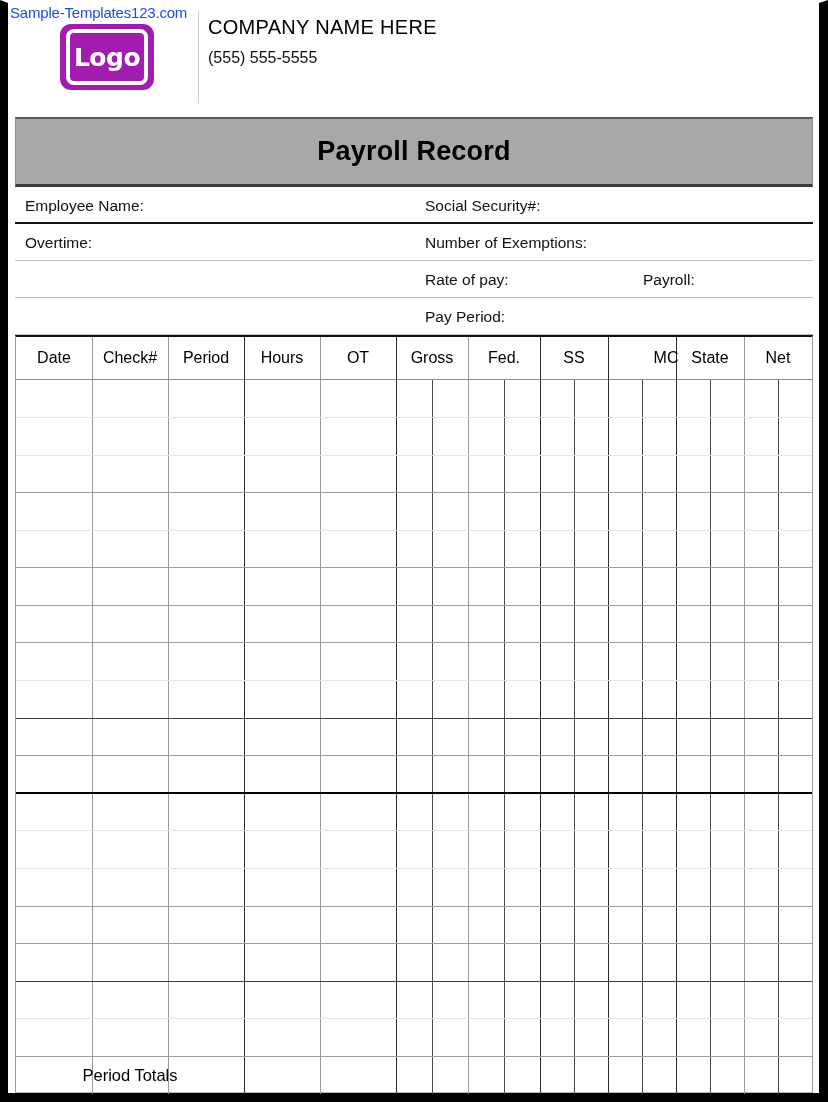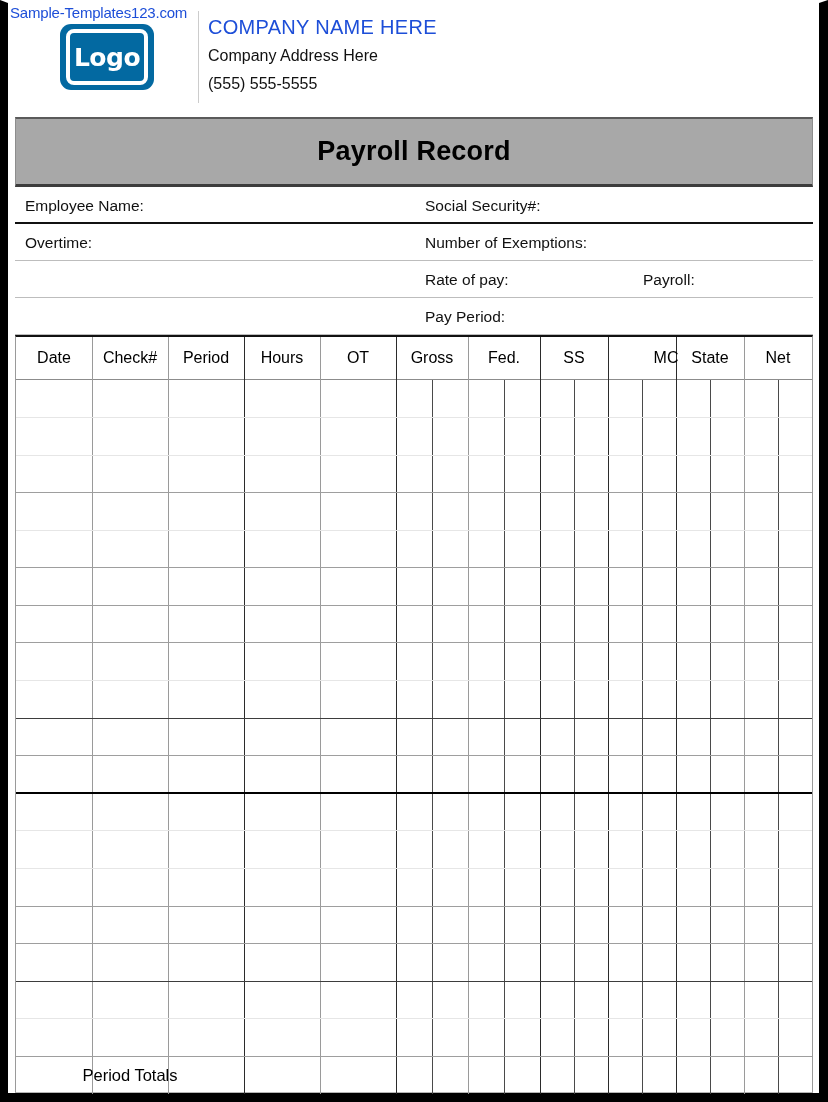--- a/index.html
+++ b/index.html
@@ -56,21 +56,21 @@
     top: 0;
     width: 811px;
     height: 108px;
   }
   #logo-box {
     position: absolute;
     left: 52px;
     top: 21px;
     width: 94px;
     height: 66px;
-    background: #0369a1;
+    background: #a21caf;
     border-radius: 11px;
     box-sizing: border-box;
   }
   #logo-inner {
     position: absolute;
     left: 6px;
     top: 5px;
     width: 82px;
     height: 56px;
     border: 4px solid #ffffff;
@@ -97,21 +97,21 @@
     background: #cccccc;
   }
   #company-block {
     position: absolute;
     left: 200px;
     top: 12px;
     width: 560px;
   }
   #company-name {
     font-size: 20px;
-    color: #1d4ed8;
+    color: #000000;
     font-family: "Liberation Sans", sans-serif;
     letter-spacing: 0.3px;
     line-height: 1.25;
   }
   #company-address {
     font-size: 16px;
     color: #111111;
     margin-top: 6px;
     line-height: 1.25;
   }
@@ -261,21 +261,20 @@
 
     <div id="letterhead">
       <div id="logo-box">
         <div id="logo-inner">
           <span id="logo-text">Logo</span>
         </div>
       </div>
       <div id="letterhead-divider"></div>
       <div id="company-block">
         <div id="company-name">COMPANY NAME HERE</div>
-        <div id="company-address">Company Address Here</div>
         <div id="company-phone">(555) 555-5555</div>
       </div>
     </div>
 
     <div id="title-band">
       <span id="title-text">Payroll Record</span>
     </div>
 
     <div id="info-block">
         <div class="info-row thick-bottom">

